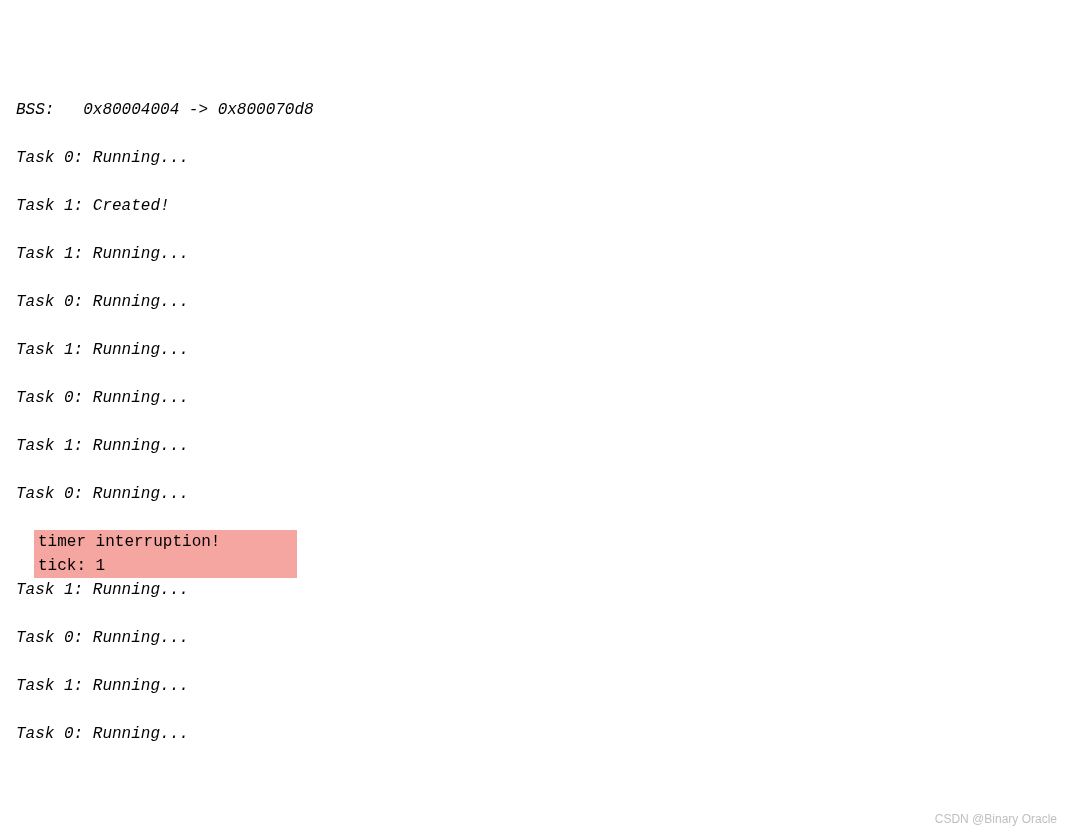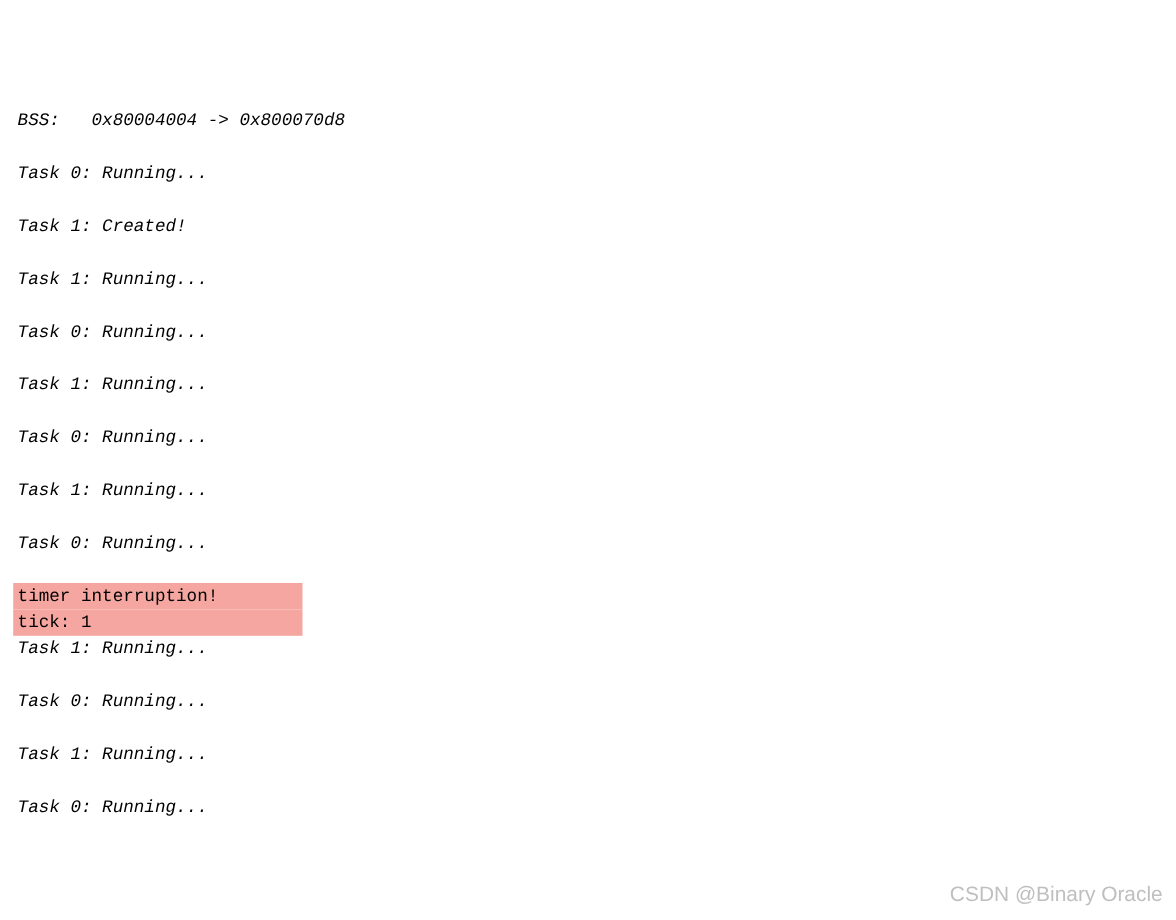--- a/index.html
+++ b/index.html
@@ -22,28 +22,29 @@
     .line {
       display: block;
       padding: 0 4px;
       font-style: italic;
     }
     .highlight {
       background-color: #f5a6a0;
       display: inline-block;
       min-width: 255px;
       padding: 0 4px;
+      margin-left: 22px;
     }
     .watermark {
       position: absolute;
       bottom: 8px;
       right: 12px;
       color: rgba(180, 180, 180, 0.85);
       font-family: Arial, sans-serif;
-      font-size: 19px;
+      font-size: 12px;
       white-space: nowrap;
       text-align: right;
     }
   </style>
 </head>
 <body>
 
 
 
 <div class="content" id="terminal"><span class="line">BSS:   0x80004004 -&gt; 0x800070d8</span>

